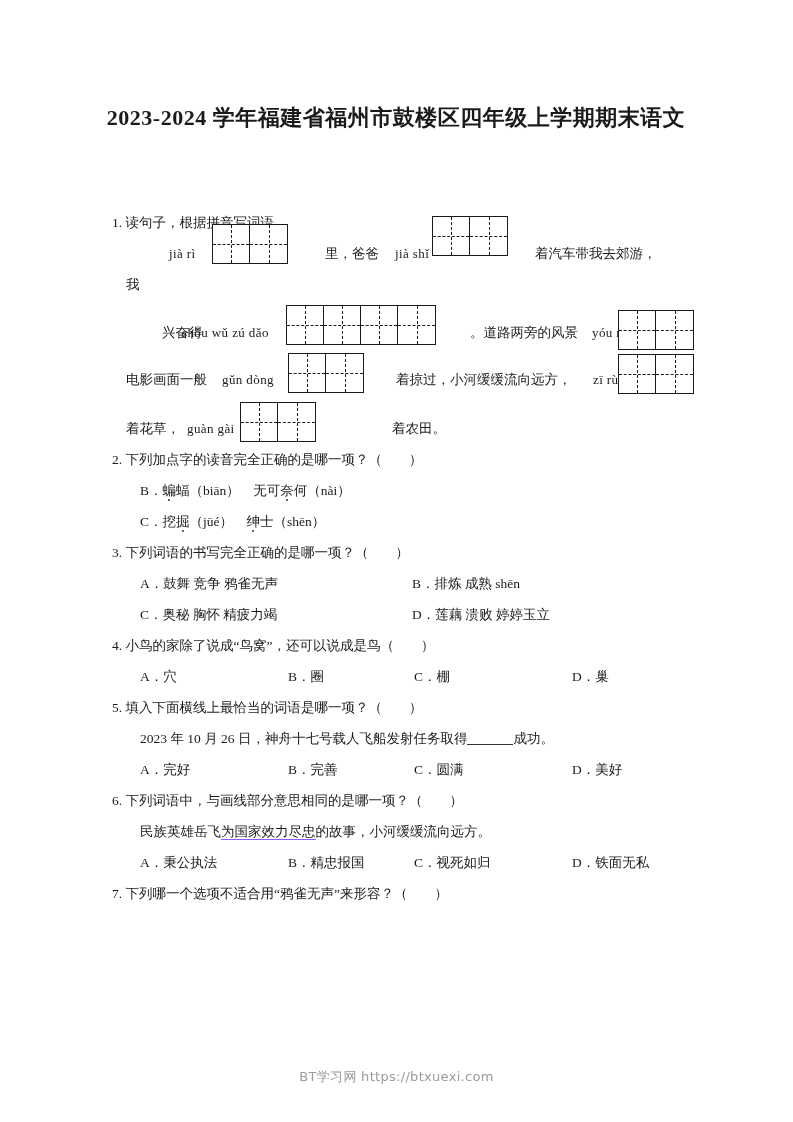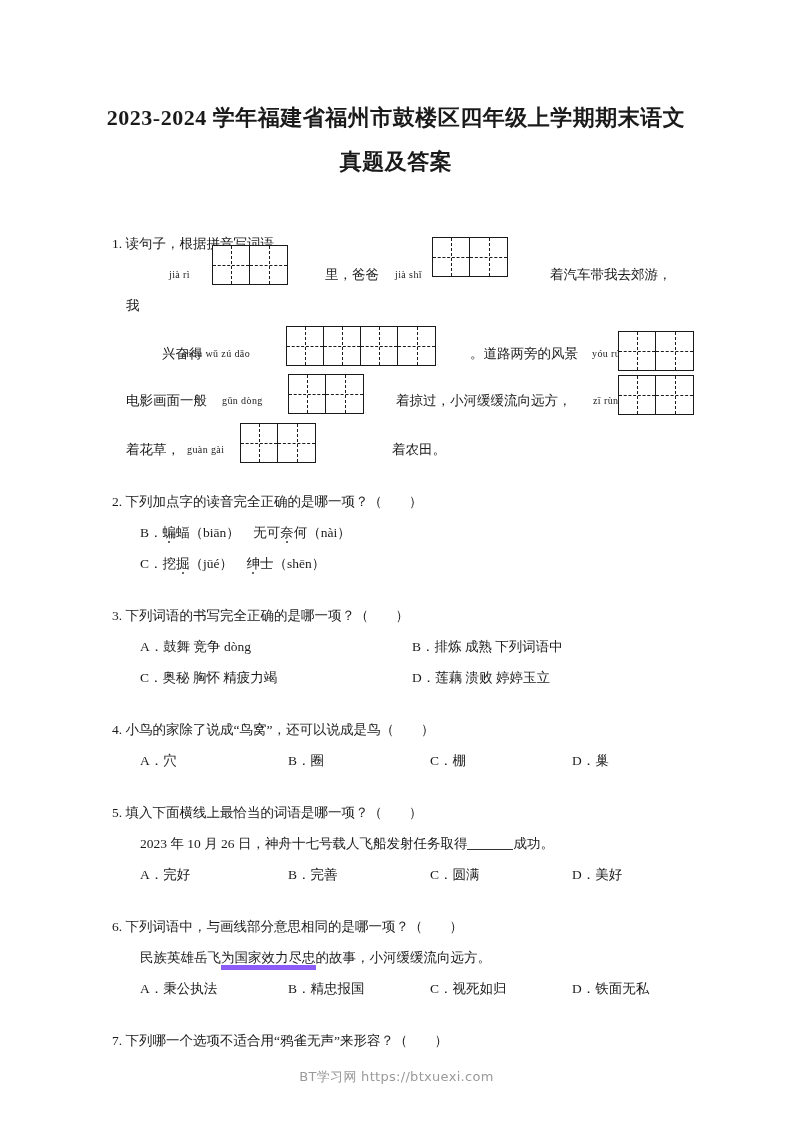--- a/index.html
+++ b/index.html
@@ -46,21 +46,20 @@
     font-size: 13.5px;
     line-height: 31px;
   }
 
   .q {
     margin: 0 0 0 0;
   }
   .q-stem {
     white-space: nowrap;
     margin-left: 0px;
-    margin-top: 21px;
   }
   .q-num {
     letter-spacing: 0px;
   }
   .sub-line {
     margin-left: 28px;
     white-space: nowrap;
   }
   .opt-row {
     margin-left: 28px;
@@ -72,40 +71,40 @@
     position: absolute;
     top: 0;
     white-space: nowrap;
   }
 
   .opt2-a { left: 0px; }
   .opt2-b { left: 272px; }
 
   .opt4-a { left: 0px; }
   .opt4-b { left: 148px; }
-  .opt4-c { left: 290px; }
+  .opt4-c { left: 274px; }
   .opt4-d { left: 432px; }
 
   
   .dotted {
     position: relative;
   }
   .dotted::after {
     content: "";
     position: absolute;
     left: 50%;
     bottom: -3px;
     width: 2px;
     height: 2px;
     margin-left: -1px;
     background: #333;
     border-radius: 50%;
   }
   .uline {
-    border-bottom: 5px solid #8b5cf6;
+    border-bottom: 1px solid #8b5cf6;
   }
   .blank-uline {
     display: inline-block;
     width: 46px;
     border-bottom: 1px solid #333;
     vertical-align: -2px;
   }
 
   
   .tzg {
@@ -147,21 +146,21 @@
     left: 0;
     right: 0;
     border-top: 1px dashed #1a1a1a;
   }
 
   
   .grid-abs { position: absolute; }
 
   .py {
     font-family: "Liberation Serif", "DejaVu Serif", serif;
-    font-size: 10px;
+    font-size: 13px;
     letter-spacing: 0.4px;
   }
 
   
   .q1-wrap { position: relative; }
   .q1-line {
     position: relative;
     height: 31px;
     white-space: nowrap;
   }
@@ -185,42 +184,41 @@
     letter-spacing: 0.3px;
   }
 </style>
 </head>
 <body>
 
 <div class="page">
 
   <div class="doc-title">
     <span class="tline">2023-2024 学年福建省福州市鼓楼区四年级上学期期末语文</span>
-    <span class="tline">真题及答案</span>
   </div>
 
   <div class="content">
 
     <div class="q q1-wrap">
       <div class="q-stem">
         <span class="q-num">1.</span>
         <span>读句子，根据拼音写词语。</span>
       </div>
 
       <div class="q1-line" style="height:31px;">
         <span class="abs-txt py" style="left:57px;">jià rì</span>
         <span class="grid-abs" style="left:100px; top:-14px;">
           <span class="tzg"><span class="cell"></span><span class="cell"></span></span>
         </span>
         <span class="abs-txt" style="left:213px;">里，爸爸</span>
         <span class="abs-txt py" style="left:283px;">jià shǐ</span>
         <span class="grid-abs" style="left:320px; top:-22px;">
           <span class="tzg"><span class="cell"></span><span class="cell"></span></span>
         </span>
-        <span class="abs-txt" style="left:438px;">着汽车带我去郊游，</span>
+        <span class="abs-txt" style="left:423px;">着汽车带我去郊游，</span>
       </div>
 
       <div class="q1-line">
         <span class="abs-txt" style="left:14px;">我</span>
       </div>
 
       <div class="q1-line" style="height:48px;">
         <span class="abs-txt" style="left:14px; top:17px;margin-left:36px;">兴奋得</span>
         <span class="abs-txt py" style="left:70px; top:17px;">shǒu wǔ zú dǎo</span>
         <span class="grid-abs" style="left:174px; top:5px;">
@@ -264,22 +262,22 @@
       <div class="sub-line">B．<span class="dotted">蝙</span>蝠（biān）　无可<span class="dotted">奈</span>何（nài）</div>
       <div class="sub-line">C．挖<span class="dotted">掘</span>（jūé）　<span class="dotted">绅</span>士（shēn）</div>
     </div>
 
     <div class="q">
       <div class="q-stem">
         <span class="q-num">3.</span>
         <span>下列词语的书写完全正确的是哪一项？（　　）</span>
       </div>
       <div class="opt-row">
-        <span class="opt opt2-a">A．鼓舞  竞争  dòng</span>
-        <span class="opt opt2-b">B．排炼  成熟  下列词语中</span>
+        <span class="opt opt2-a">A．鼓舞  竞争  鸦雀无声</span>
+        <span class="opt opt2-b">B．排炼  成熟  shēn</span>
       </div>
       <div class="opt-row">
         <span class="opt opt2-a">C．奥秘  胸怀  精疲力竭</span>
         <span class="opt opt2-b">D．莲藕  溃败  婷婷玉立</span>
       </div>
     </div>
 
     <div class="q">
       <div class="q-stem">
         <span class="q-num">4.</span>

